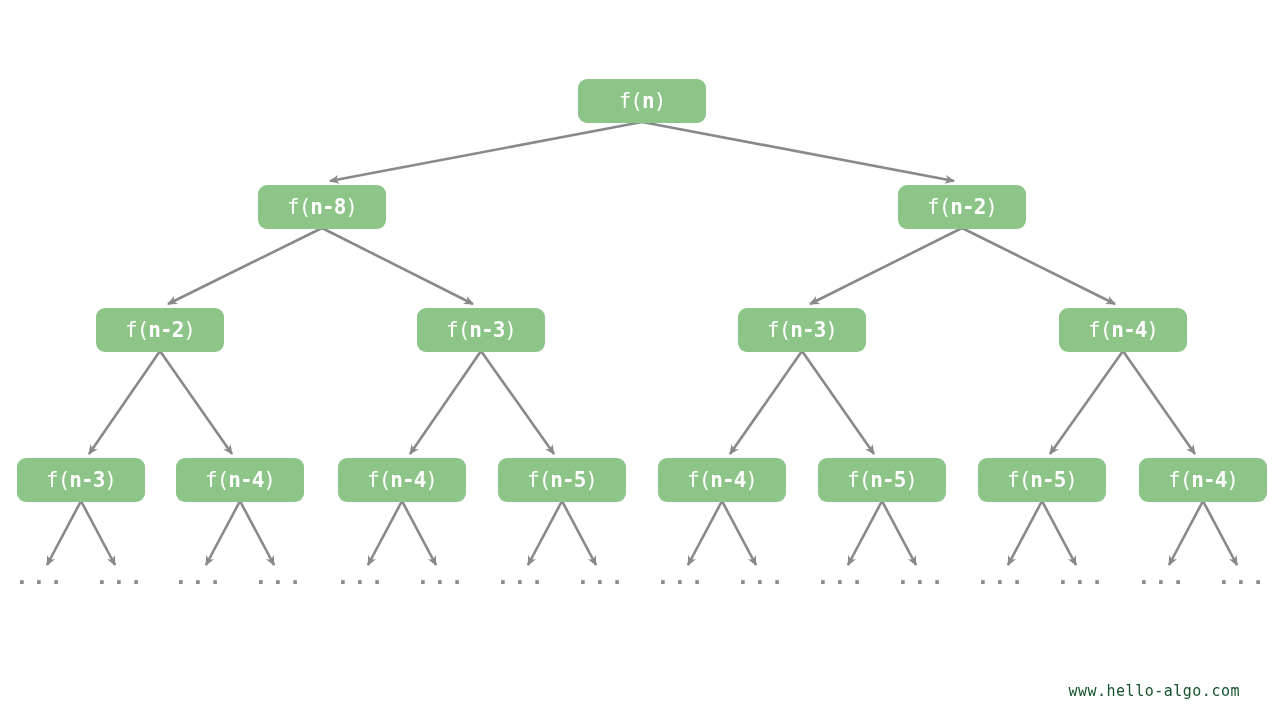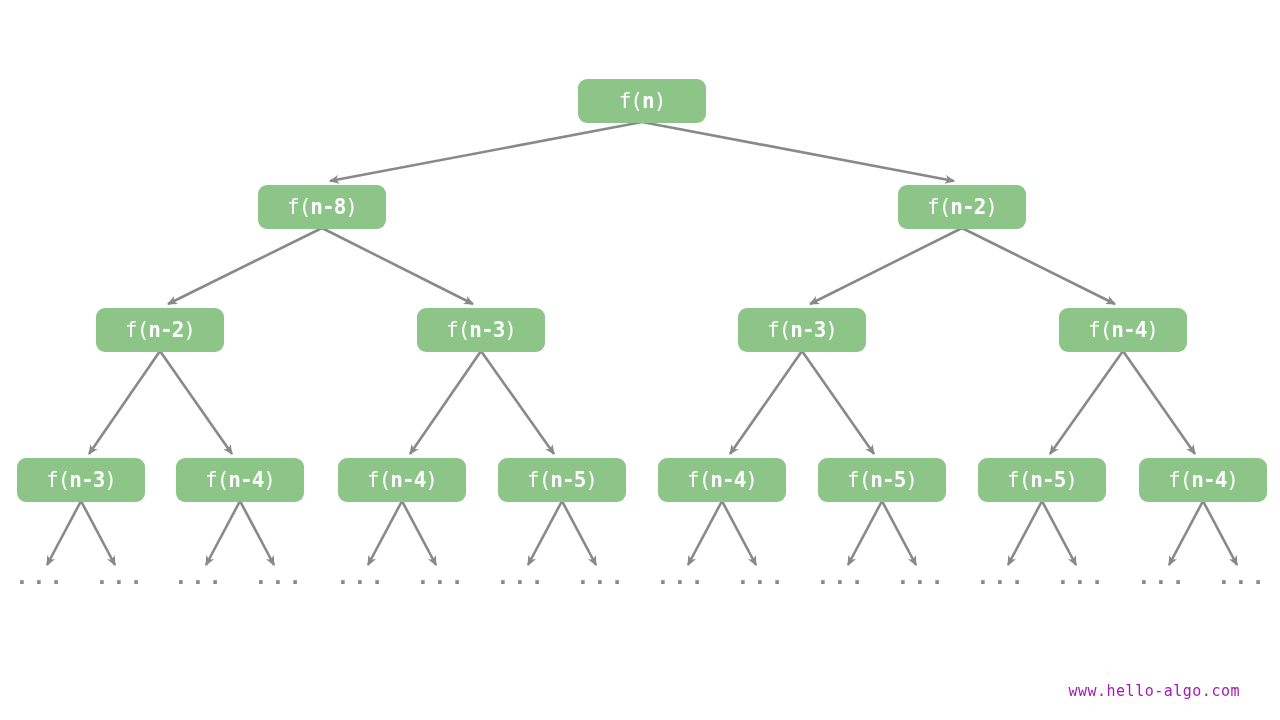--- a/index.html
+++ b/index.html
@@ -175,14 +175,14 @@
       <div class="dots" style="left: 602px; top: 566px; color: rgb(138, 138, 138);">...</div>
       <div class="dots" style="left: 682px; top: 566px; color: rgb(138, 138, 138);">...</div>
       <div class="dots" style="left: 762px; top: 566px; color: rgb(138, 138, 138);">...</div>
       <div class="dots" style="left: 842px; top: 566px; color: rgb(138, 138, 138);">...</div>
       <div class="dots" style="left: 922px; top: 566px; color: rgb(138, 138, 138);">...</div>
       <div class="dots" style="left: 1002px; top: 566px; color: rgb(138, 138, 138);">...</div>
       <div class="dots" style="left: 1082px; top: 566px; color: rgb(138, 138, 138);">...</div>
       <div class="dots" style="left: 1163px; top: 566px; color: rgb(138, 138, 138);">...</div>
       <div class="dots" style="left: 1243px; top: 566px; color: rgb(138, 138, 138);">...</div>
     </div>
-  <div class="watermark" id="watermark" style="color: #a21caf;">www.hello-algo.com</div>
+  <div class="watermark" id="watermark" style="color: #14532d;">www.hello-algo.com</div>
 </div>
 
 </body></html>

